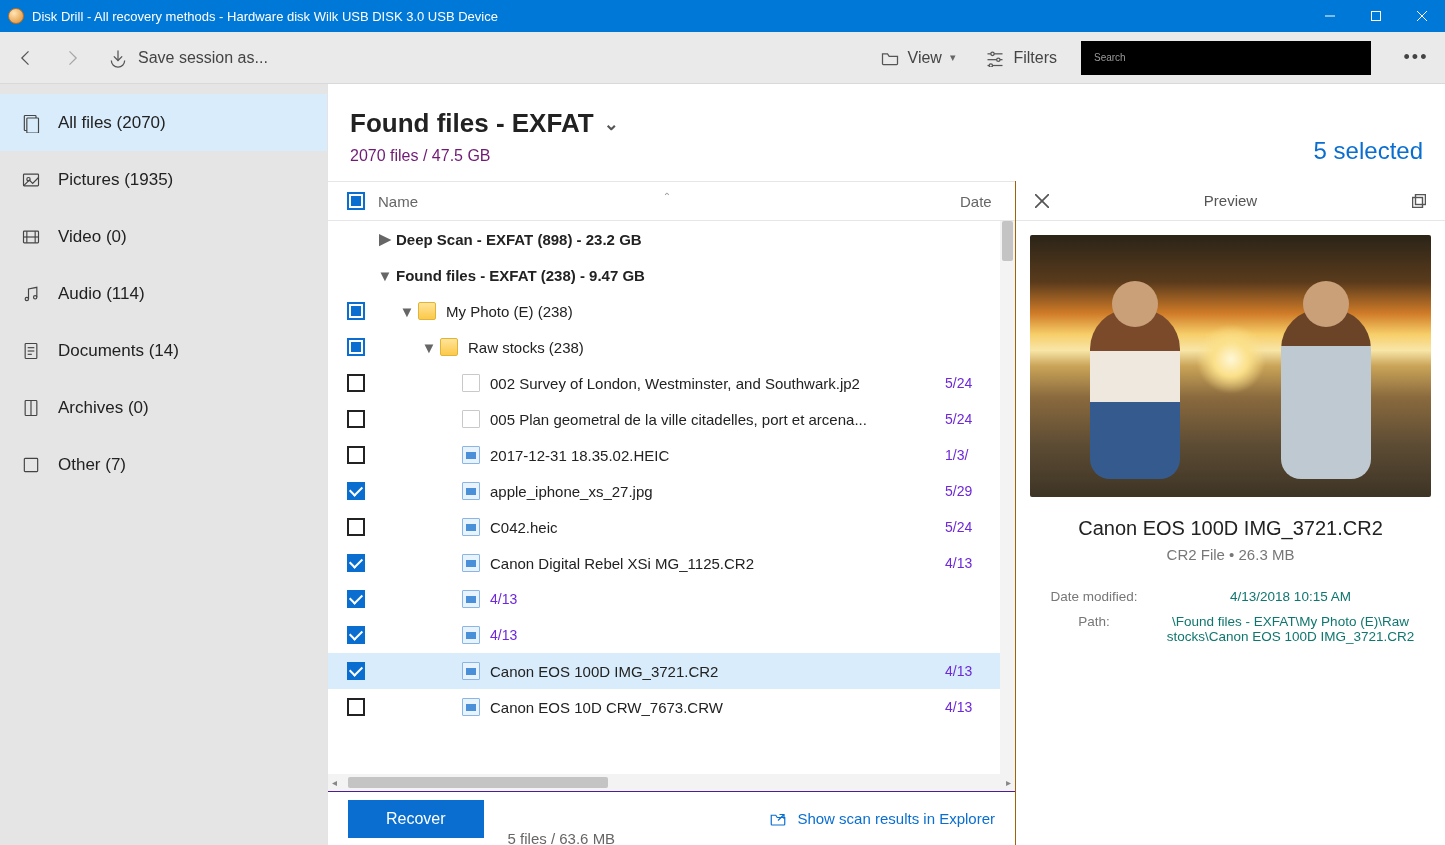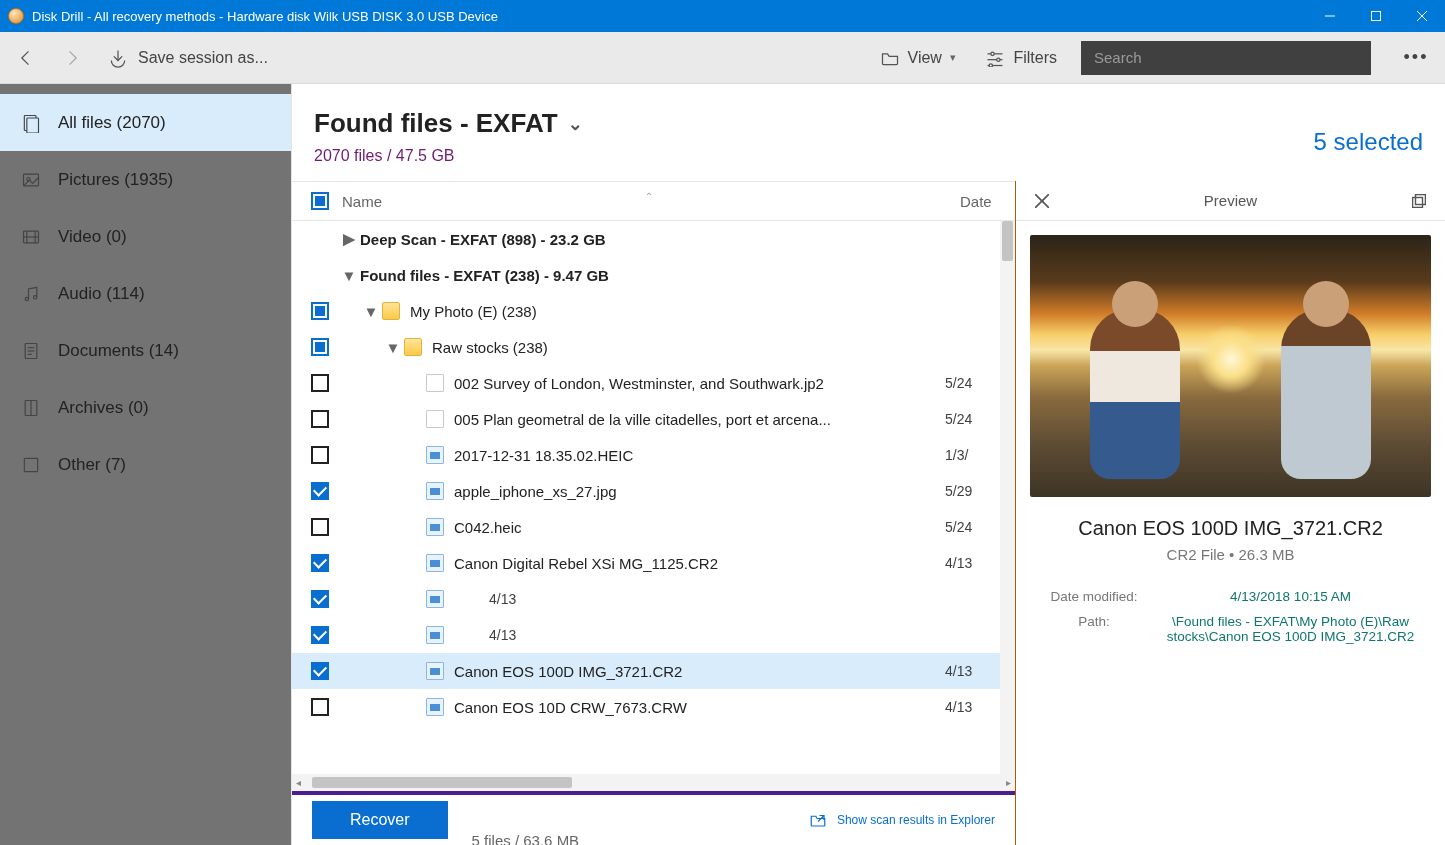--- a/index.html
+++ b/index.html
@@ -13,36 +13,36 @@
 .titlebar .win-btn { width: 46px; height: 32px; display: flex; align-items: center; justify-content: center; color: #fff; }
 .titlebar .win-btn svg { width: 10px; height: 10px; stroke: #fff; stroke-width: 1; fill: none; }
 
 
 .toolbar { height: 52px; background: #eaeaea; border-bottom: 1px solid #d9d9d9; display: flex; align-items: center; padding: 0 12px; gap: 18px; color: #3a3a3a; }
 .toolbar .nav-arrow { width: 28px; height: 28px; display:flex; align-items:center; justify-content:center; }
 .toolbar .nav-arrow svg { width: 20px; height: 20px; stroke: #555; stroke-width: 1.5; fill: none; }
 .toolbar .save-session { display:flex; align-items:center; gap:10px; font-size: 16px; color:#444; margin-left: 4px; }
 .toolbar .spacer { flex: 1; }
 .toolbar .tb-btn { display:flex; align-items:center; gap:8px; font-size: 16px; color:#444; padding: 4px 6px; }
-.toolbar .searchbox { width: 290px; height: 34px; border: 1px solid transparent; background: #404040; padding: 0 12px; font-size: 15px; color: #888; display:flex; align-items:center; }
+.toolbar .searchbox { width: 290px; height: 34px; border: 1px solid transparent; background: #000000; padding: 0 12px; font-size: 10px; color: #888; display:flex; align-items:center; }
 .toolbar .more { width: 34px; display:flex; justify-content:center; font-size: 18px; letter-spacing: 2px; color:#444; margin-left: 10px; }
 
 
 .body { display: flex; height: calc(845px - 32px - 52px); }
 
 
-.sidebar { width: 292px; border-right: 1px solid #e4e4e4; padding-top: 10px; background:#737373; }
+.sidebar { width: 328px; border-right: 1px solid #e4e4e4; padding-top: 10px; background:#e5e5e5; }
 .sidebar .item { height: 57px; display:flex; align-items:center; gap: 16px; padding-left: 20px; font-size: 17px; color:#222; }
 .sidebar .item.selected { background: #d9ecfb; }
 .sidebar .item .ico { width: 22px; height: 22px; display:flex; align-items:center; justify-content:center; color:#444; }
 .sidebar .item .ico svg { width: 20px; height: 20px; stroke:#444; stroke-width:1.4; fill:none; }
 
 
 .center { flex: 1; display:flex; flex-direction:column; min-width: 0; }
-.center-header { padding: 24px 22px 16px 22px; display:flex; align-items: center; }
+.center-header { padding: 24px 22px 16px 22px; display:flex; align-items: flex-end; }
 .center-header .left-head { flex:1; }
 .center-header h2 { font-size: 26px; font-weight: 600; color:#222; display:flex; align-items:center; gap:10px; }
 .center-header .chev { font-size: 18px; color:#555; }
 .center-header .subcount { margin-top: 8px; font-size: 16px; color:#701a75; }
 .center-header .selected-count { color:#0a6ed1; font-size: 24px; font-weight: 400; margin-top: 10px; }
 
 
 .cols { height: 40px; border-top:1px solid #e6e6e6; border-bottom:1px solid #e6e6e6; display:flex; align-items:center; padding-left: 10px; font-size: 15px; color:#666; }
 .cols .chkcol { width: 36px; display:flex; justify-content:center; }
 .cols .namecol { flex: 1; padding-left: 4px; position:relative; }
@@ -62,34 +62,34 @@
 .list .row.group { font-weight:600; }
 .list .row .chkcol { width: 36px; display:flex; justify-content:center; }
 .list .row .expand { width: 22px; display:flex; justify-content:center; color:#666; }
 .list .row .indent { display:inline-block; }
 .list .row .ficon { width: 18px; height: 18px; margin-right: 10px; display:inline-flex; align-items:center; justify-content:center; }
 .list .row .ficon.folder { background: linear-gradient(#ffe499, #fcc94a); border:1px solid #e0b537; border-radius:2px; }
 .list .row .ficon.file { border:1px solid #c9c9c9; background:#fff; border-radius:1px; }
 .list .row .ficon.img { border:1px solid #89b6e4; background:#e9f3fd; border-radius:1px; position:relative; }
 .list .row .ficon.img::after{ content:""; position:absolute; left:3px; top:5px; width:10px; height:7px; background:#4a90d9; }
 .list .row .name { flex:1; white-space:nowrap; overflow:hidden; text-overflow:ellipsis; }
-.list .row .date { width:55px; color:#404040; font-size:14px;margin-left:35px; }
+.list .row .date { width:55px; color:#6d28d9; font-size:14px; }
 .list .row.selected-row { background:#d9ecfb; }
 .list .vscroll { position:absolute; right:0; top:0; bottom:0; width:15px; background:#f3f3f3; }
 .list .vscroll .thumb { position:absolute; left:2px; right:2px; top:0; height:40px; background:#c4c4c4; border-radius:2px; }
 .list .hscroll { height:17px; background:#f3f3f3; display:flex; align-items:center; padding:0 18px; }
 .list .hscroll .hthumb { height:11px; width:260px; background:#c4c4c4; border-radius:2px; margin-left:2px; }
 .list .hscroll .harrow { position:absolute; font-size:10px; color:#888; }
 
 
-.footer { height: 54px; border-top:4px solid #4c1d95; display:flex; align-items:center; padding: 0 20px; gap: 24px; }
+.footer { height: 54px; border-top:1px solid #4c1d95; display:flex; align-items:center; padding: 0 20px; gap: 24px; }
 .footer .recover-btn { background:#0a6ed1; color:#fff; border:none; height:38px; padding: 0 38px; font-size:16px; }
 .footer .summary { color:#666; font-size:15px;margin-top:40px; }
 .footer .spacer { flex:1; }
-.footer .explorer-link { color:#0a6ed1; font-size:12px; display:flex; align-items:center; gap:10px; }
+.footer .explorer-link { color:#0a6ed1; font-size:15px; display:flex; align-items:center; gap:10px; }
 
 
 .preview { width: 430px; border-left:1px solid #a16207; display:flex; flex-direction:column; }
 .preview .phead { height: 40px; border-bottom:1px solid #e6e6e6; display:flex; align-items:center; padding: 0 14px; color:#555; }
 .preview .phead .ptitle { flex:1; text-align:center; font-size:15px; }
 .preview .phead .pbtn { width: 24px; display:flex; justify-content:center; }
 .preview .pimg { margin: 14px; height: 262px; border-radius:2px; position:relative; overflow:hidden;
   background: linear-gradient(to bottom, #2b2418 0%, #5a3b1c 18%, #d07c28 30%, #f7cf6a 38%, #f8e6a8 44%, #caa458 50%, #8a6a3e 62%, #5d4c34 80%, #3d3425 100%); }
 .preview .pimg .sun { position:absolute; left:50%; top:34%; width:70px; height:70px; margin-left:-35px; border-radius:50%;
   background: radial-gradient(circle, #fff8d8 0%, #fbe08a 35%, rgba(251,224,138,0) 70%); filter: blur(1px); }

